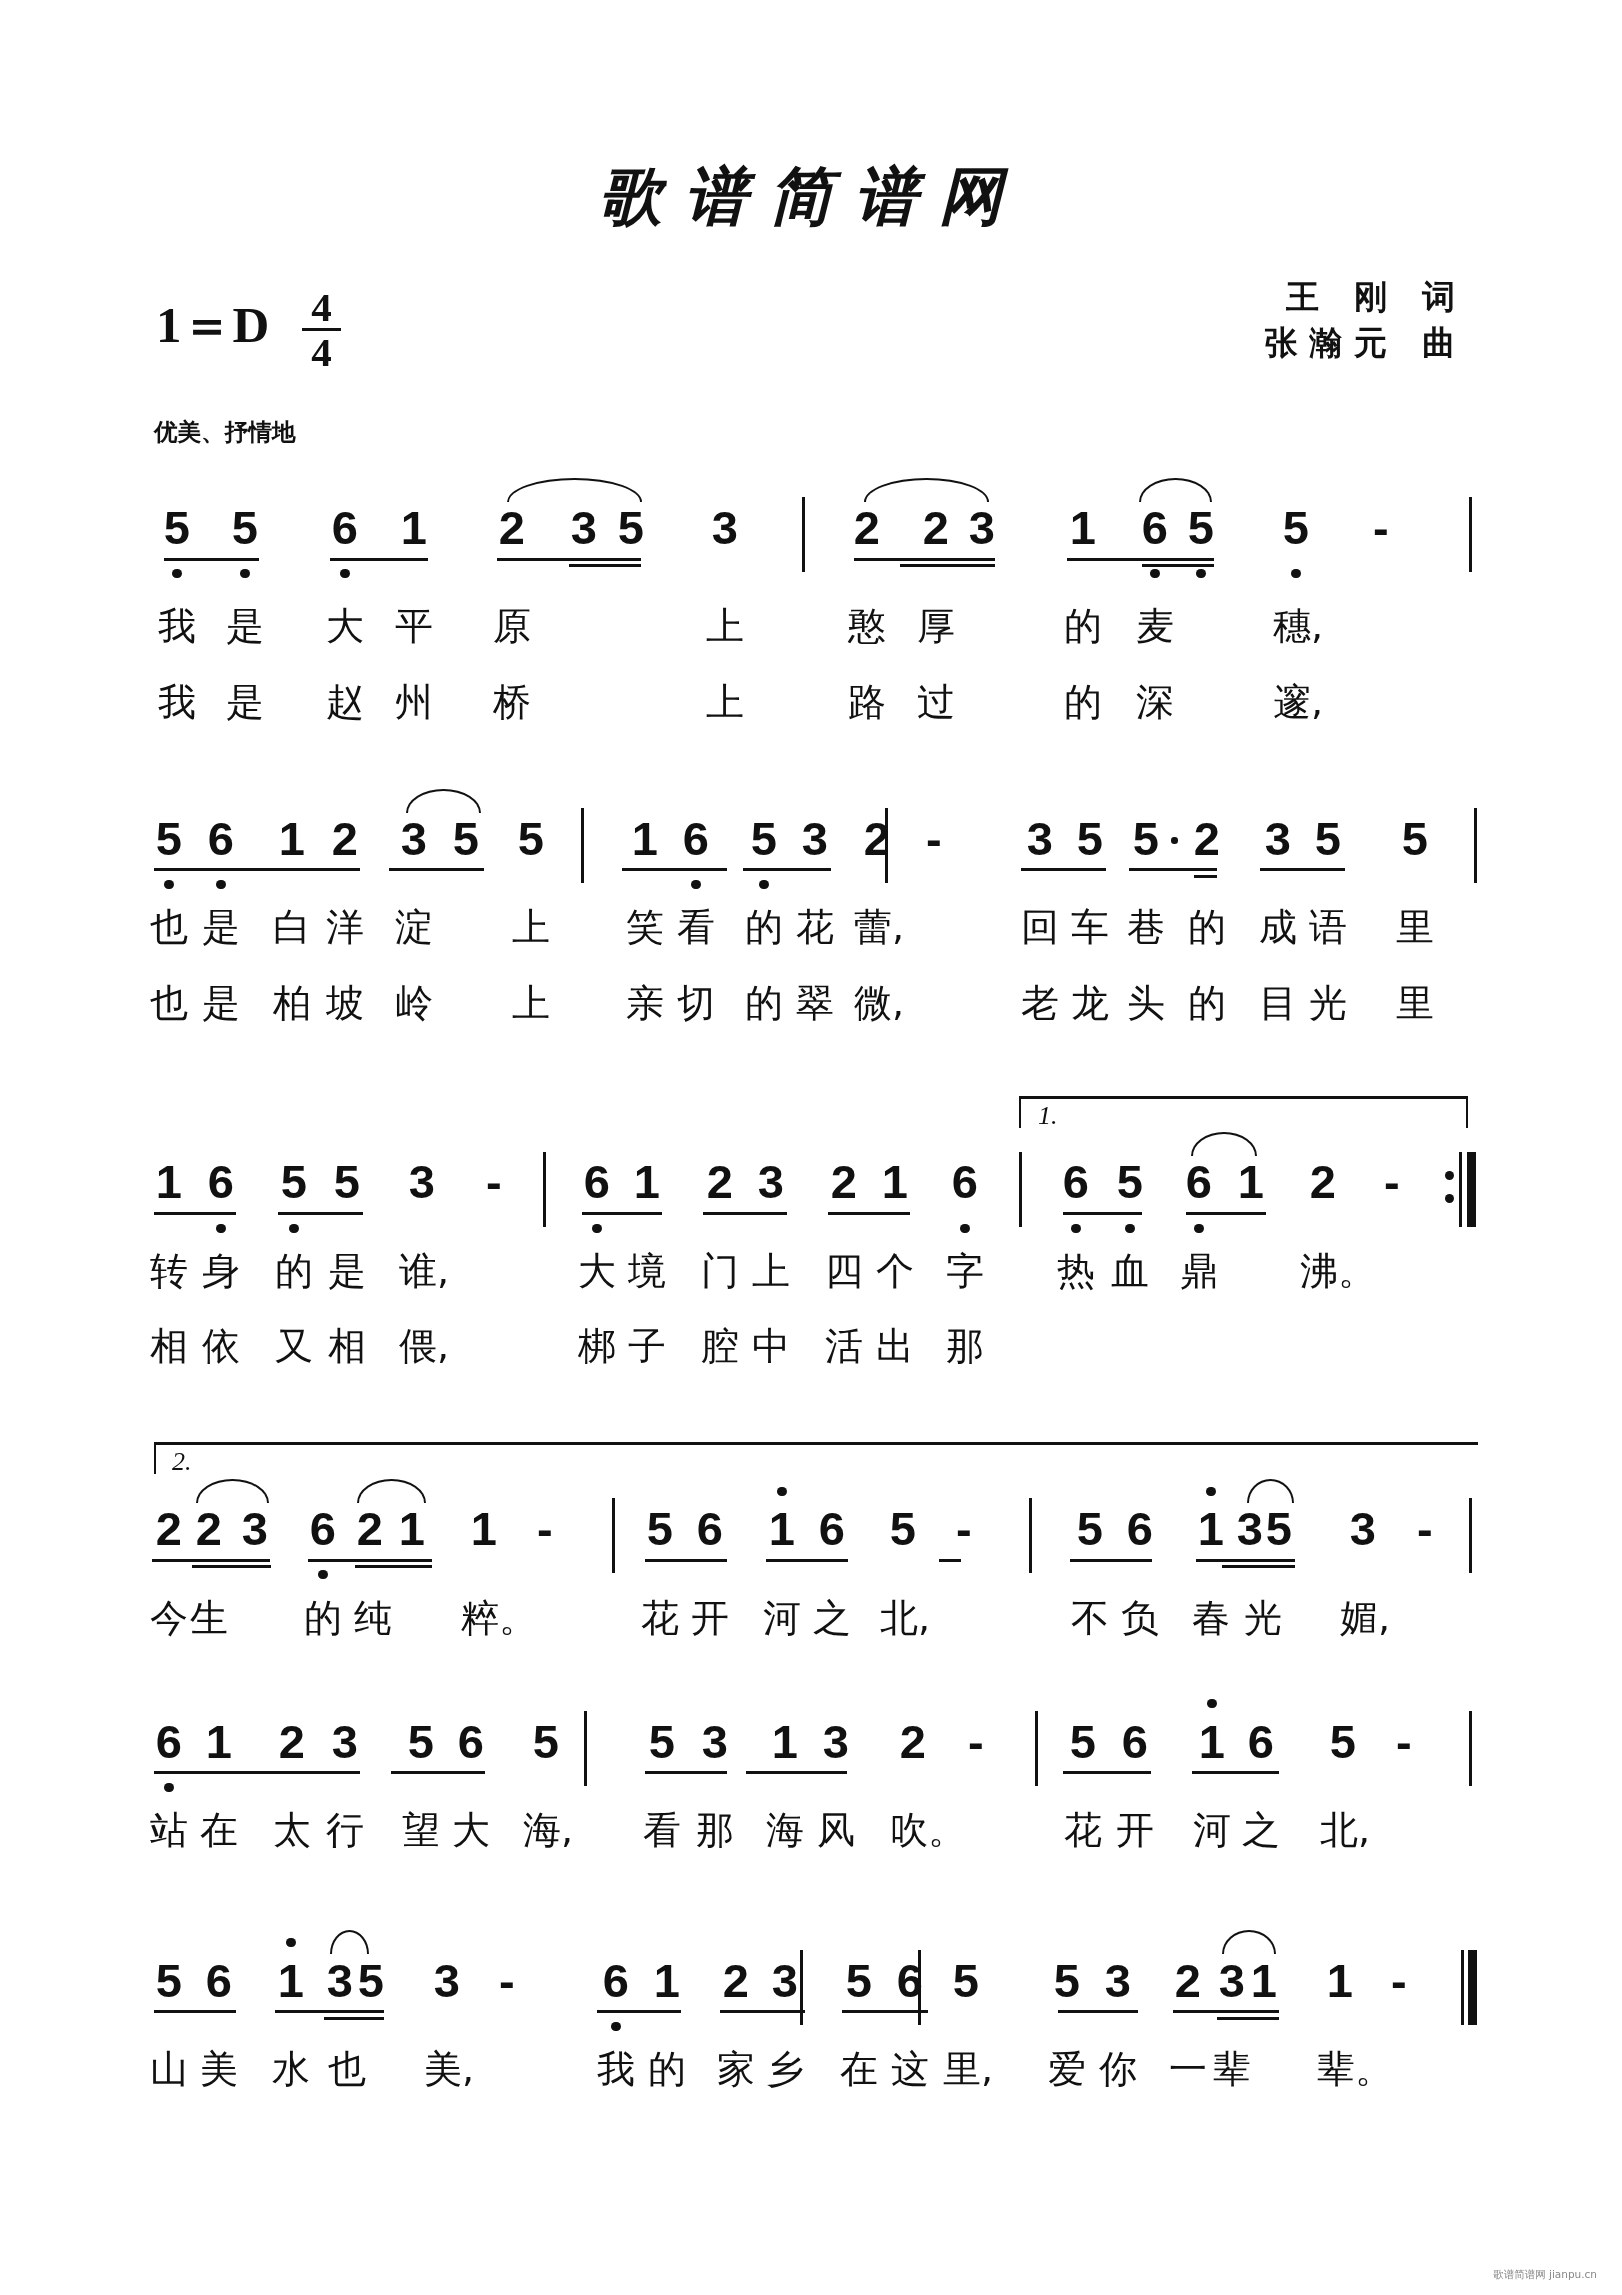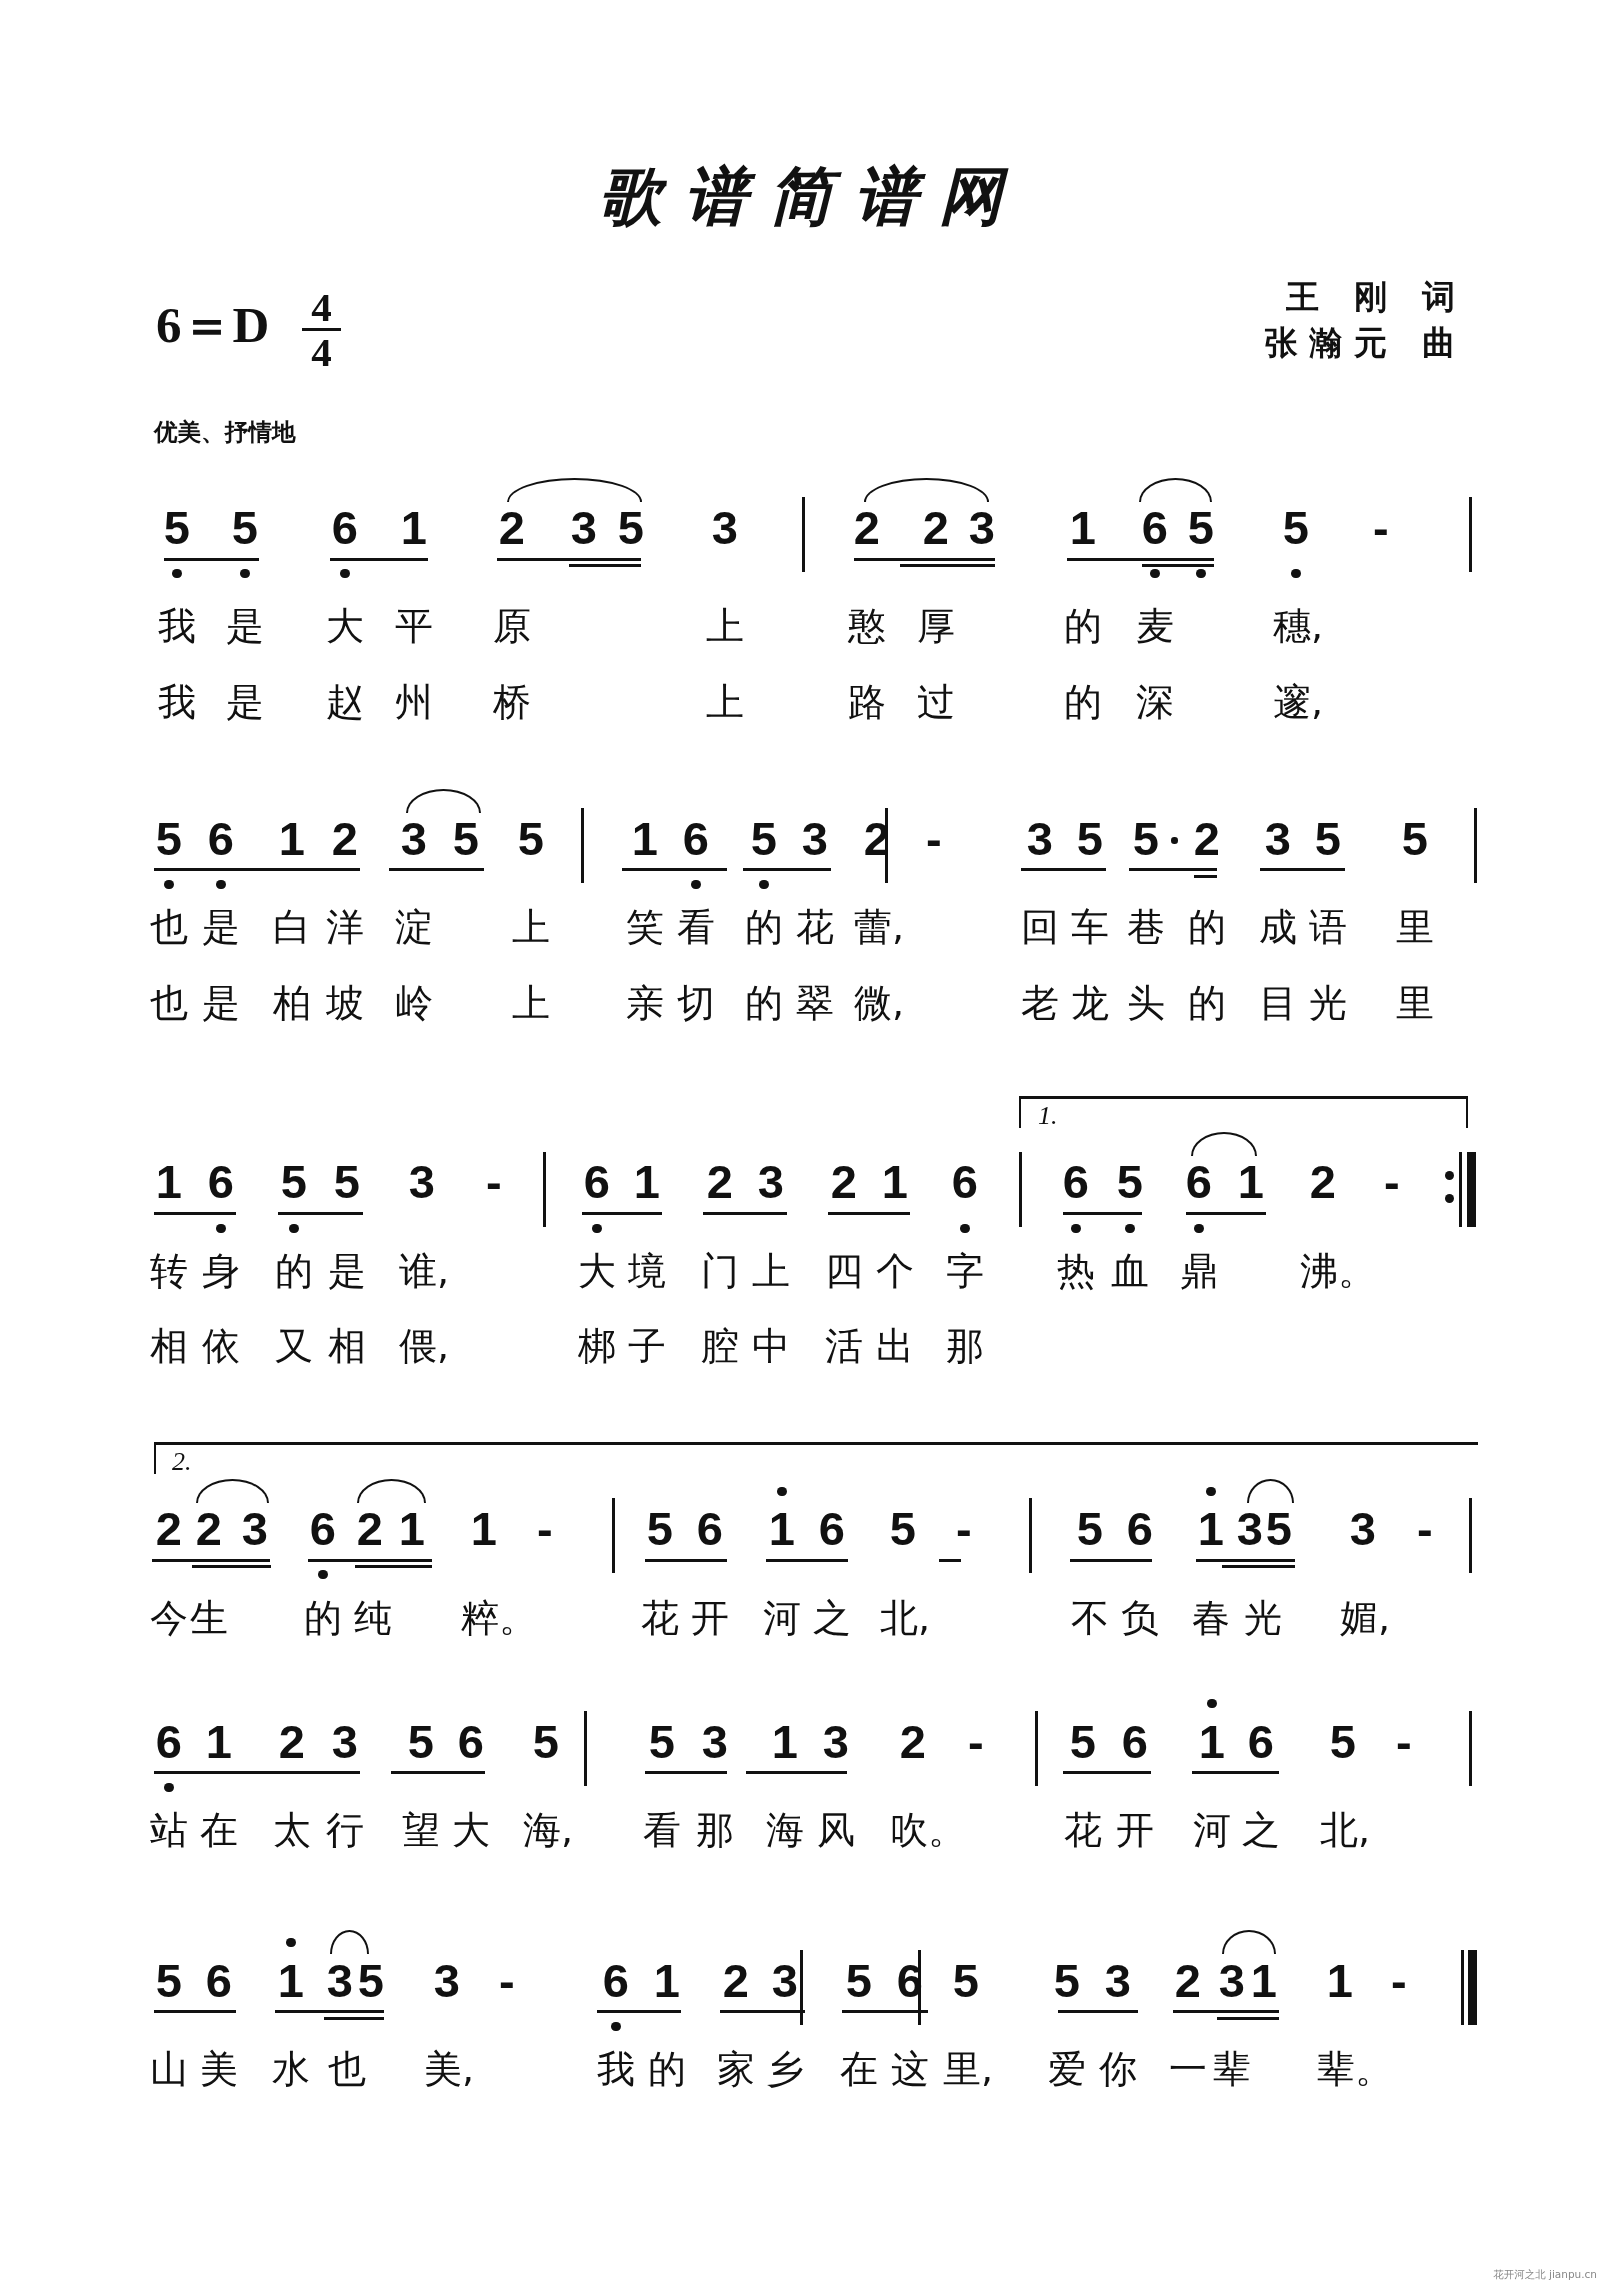--- a/index.html
+++ b/index.html
@@ -34,21 +34,21 @@
   .volta.right { border-right:2.6px solid #111; }
   .volta-label { position:absolute; font-family:"Liberation Serif", serif; font-style:italic; font-size:26px; }
   .aug-dot { position:absolute; width:6.5px; height:6.5px; border-radius:50%; background:#111; }
   .watermark { position:absolute; right:26px; bottom:13px; font-family:"DejaVu Sans", sans-serif;
     font-size:10.5px; color:#888; }
 </style>
 </head>
 <body>
 
 <div class="title">歌谱简谱网</div>
-<div class="key">6＝D</div>
+<div class="key">1＝D</div>
 <div class="timesig">
   <div>4</div>
   <div class="bar"></div>
   <div>4</div>
 </div>
 <div class="credit" style="top:275px;">王  刚 词</div>
 <div class="credit" style="top:321px;">张瀚元 曲</div>
 <div class="tempo">优美、抒情地</div>
 
 <div id="score">
@@ -414,14 +414,14 @@
     <div class="lyric" style="left: 859px; top: 2048px;">在</div>
     <div class="lyric" style="left: 910px; top: 2048px;">这</div>
     <div class="lyric" style="left: 966px; top: 2048px;">里,</div>
     <div class="lyric" style="left: 1067px; top: 2048px;">爱</div>
     <div class="lyric" style="left: 1118px; top: 2048px;">你</div>
     <div class="lyric" style="left: 1188px; top: 2048px;">一</div>
     <div class="lyric" style="left: 1232px; top: 2048px;">辈</div>
     <div class="lyric" style="left: 1340px; top: 2048px;">辈。</div>
   </div>
 
-<div class="watermark">花开河之北 jianpu.cn</div>
+<div class="watermark">歌谱简谱网 jianpu.cn</div>
 
 
 </body></html>

